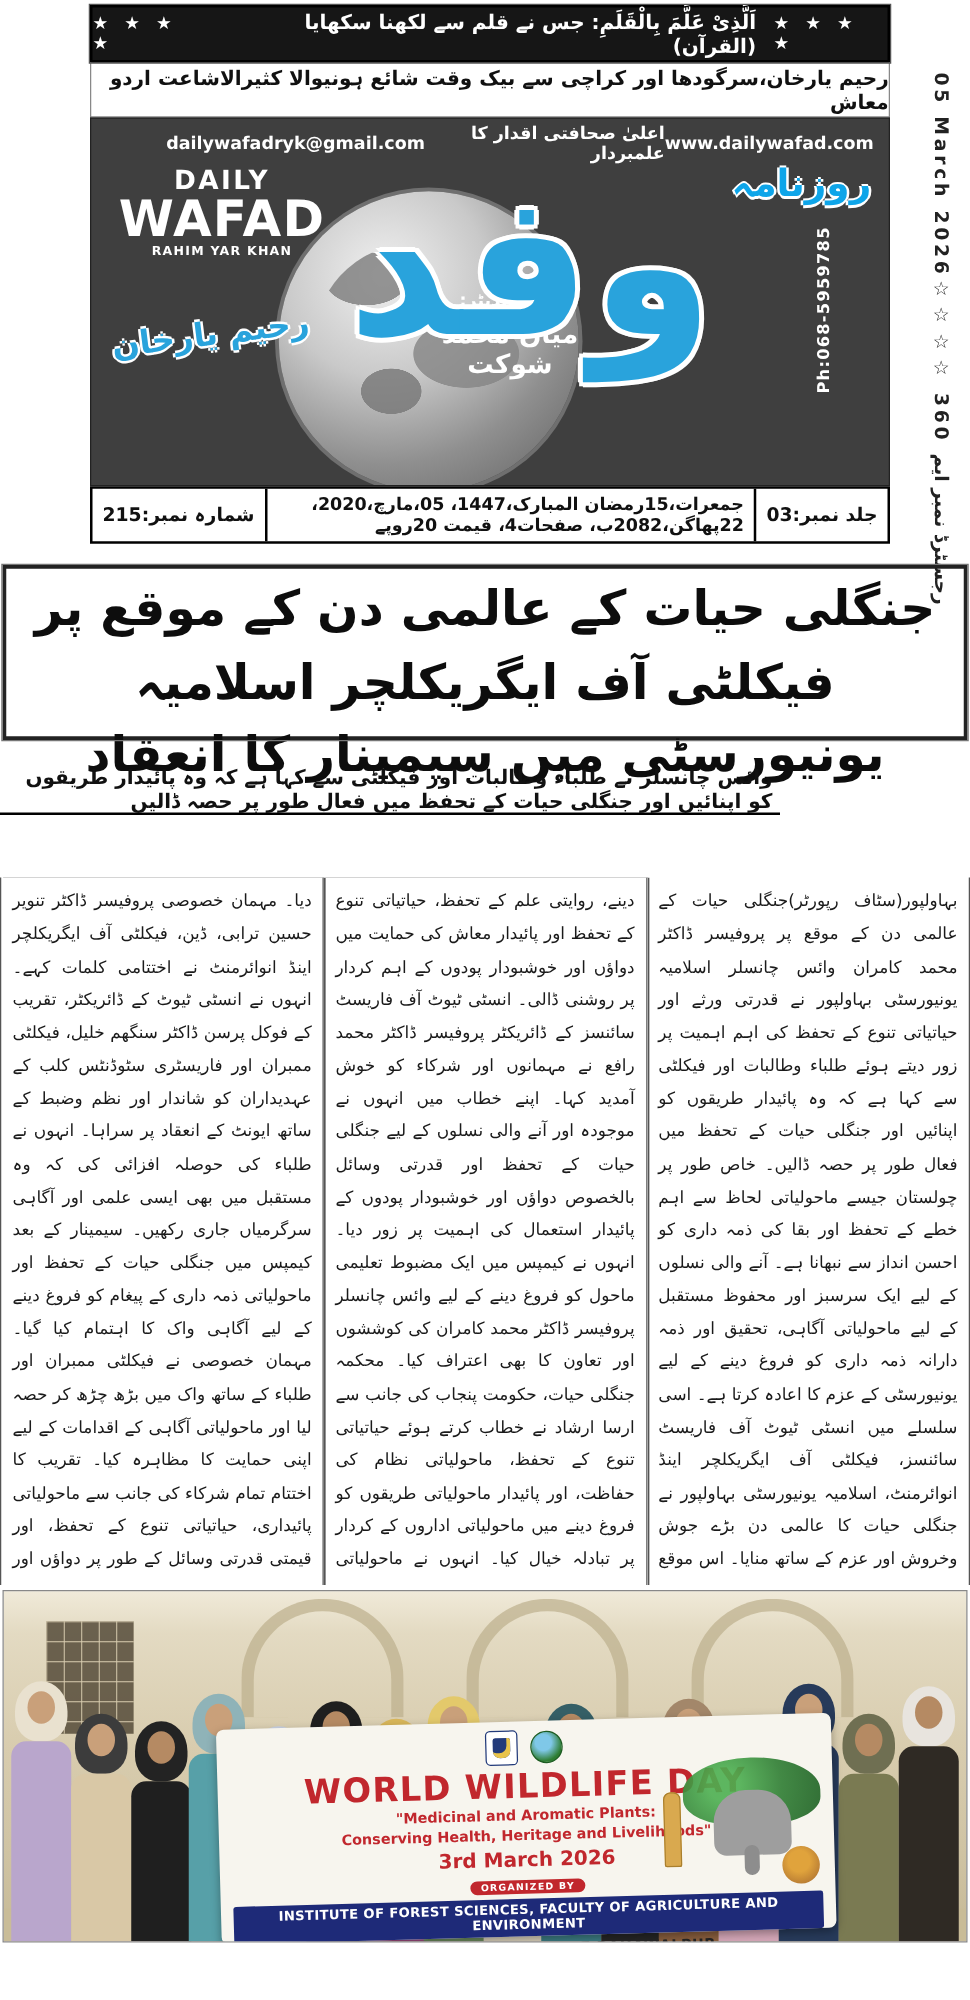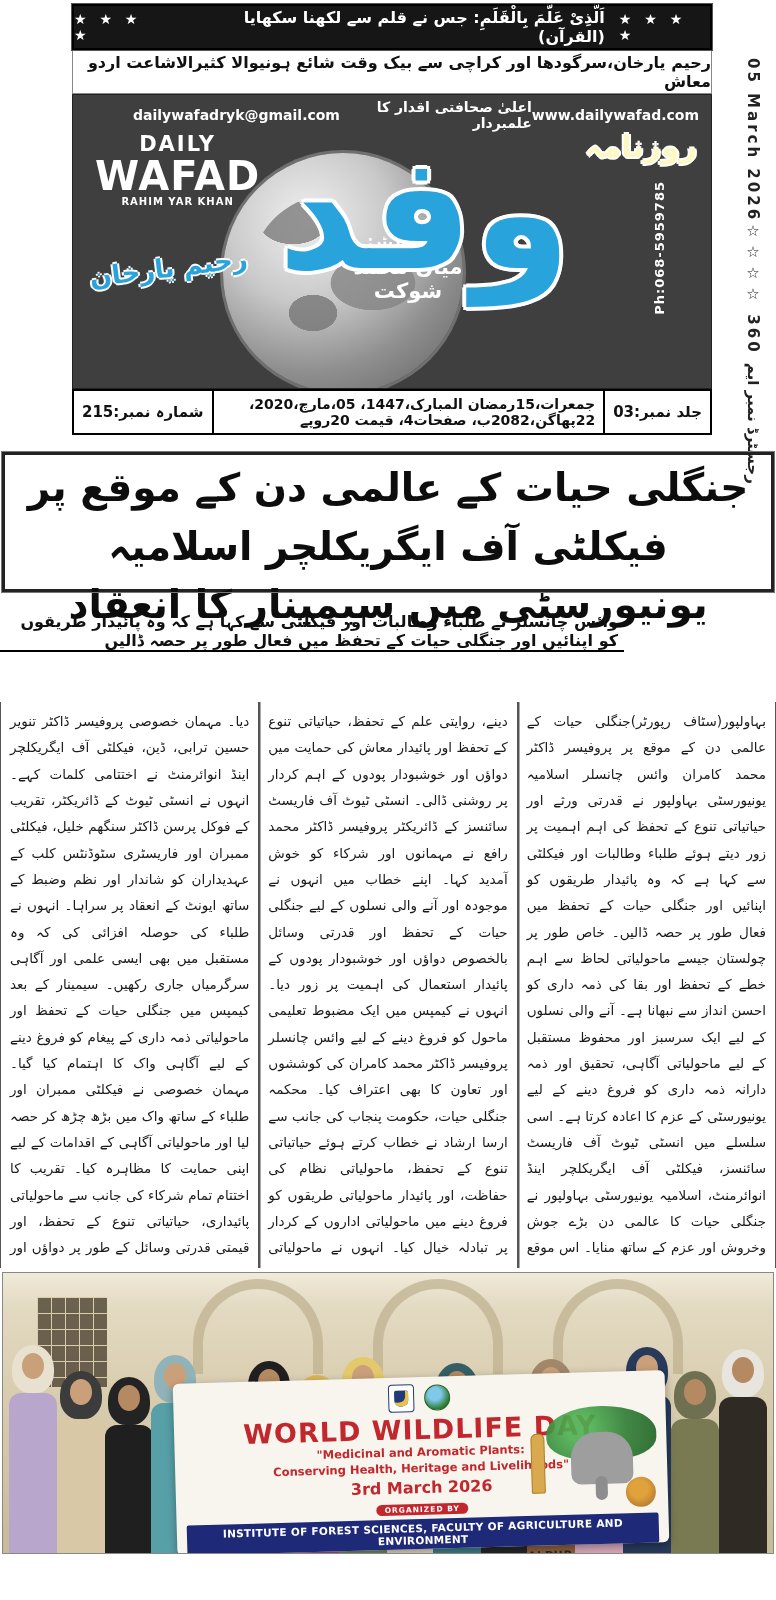--- a/index.html
+++ b/index.html
@@ -30,21 +30,21 @@
   .globe:after { content:""; position:absolute; left:30px; top:40px; width:170px; height:150px;
                  background:
                    radial-gradient(ellipse 55px 35px at 40px 30px, #7d7d7d 60%, transparent 61%),
                    radial-gradient(ellipse 70px 45px at 120px 90px, #858585 60%, transparent 61%),
                    radial-gradient(ellipse 40px 30px at 60px 120px, #777 60%, transparent 61%);
                  border-radius:50%; opacity:.8; }
   .logo-urdu { position:absolute; left:205px; top:8px; font-size:158px; line-height:1.4;
                font-weight:bold; color:#29a3dc; z-index:3;
                text-shadow:4px 0 0 #fff,-4px 0 0 #fff,0 4px 0 #fff,0 -4px 0 #fff,
                            3px 3px 0 #fff,-3px -3px 0 #fff,3px -3px 0 #fff,-3px 3px 0 #fff; }
-  .rozname { position:absolute; right:14px; top:34px; font-size:30px; font-weight:bold; color:#fef9c3;
+  .rozname { position:absolute; right:14px; top:34px; font-size:30px; font-weight:bold; color:#0ea5e9;
              direction:rtl; z-index:2;
              text-shadow:2px 0 0 #fff,-2px 0 0 #fff,0 2px 0 #fff,0 -2px 0 #fff; }
   .city-urdu { position:absolute; left:16px; top:158px; font-size:26px; font-weight:bold; color:#29a3dc;
                direction:rtl; transform:rotate(-7deg); z-index:4;
                text-shadow:2px 0 0 #fff,-2px 0 0 #fff,0 2px 0 #fff,0 -2px 0 #fff; }
   .chief { position:absolute; left:255px; top:138px; width:160px; text-align:center; direction:rtl; z-index:2; }
   .chief .c1 { font-size:14px; font-weight:bold; }
   .chief .c2 { font-size:21px; font-weight:bold; margin-top:6px; }
   .phone-vert { position:absolute; right:44px; top:86px; writing-mode:vertical-rl; transform:rotate(180deg);
                 font-size:13px; font-weight:bold; color:#fff; letter-spacing:1px; z-index:4; }

